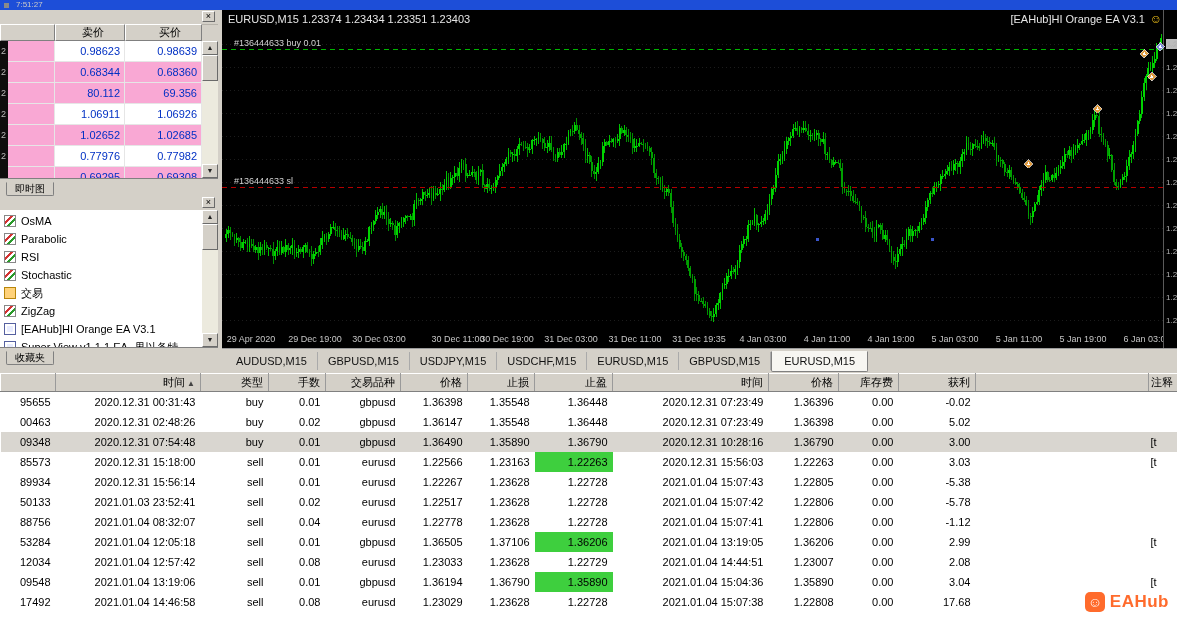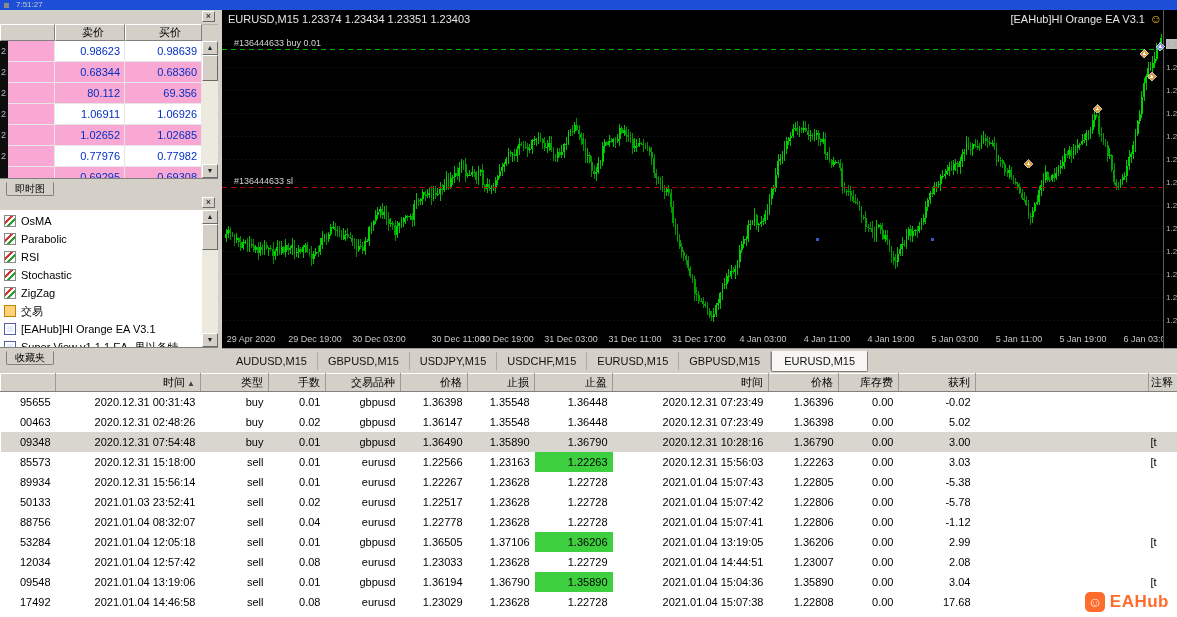--- a/index.html
+++ b/index.html
@@ -174,22 +174,22 @@
 
   <div id="navigator" class="panel">
     <div class="panel-titlebar">
       <span class="panel-close">×</span>
     </div>
     <ul id="nav-list">
         <li><span class="nav-ico indicator"></span><span>OsMA</span></li>
         <li><span class="nav-ico indicator"></span><span>Parabolic</span></li>
         <li><span class="nav-ico indicator"></span><span>RSI</span></li>
         <li><span class="nav-ico indicator"></span><span>Stochastic</span></li>
+        <li><span class="nav-ico folder"></span><span>交易</span></li>
         <li><span class="nav-ico indicator"></span><span>ZigZag</span></li>
-        <li><span class="nav-ico folder"></span><span>交易</span></li>
         <li><span class="nav-ico ea"></span><span>[EAHub]HI Orange EA V3.1</span></li>
         <li><span class="nav-ico ea"></span><span>Super View v1.1.1 EA- 界以条特</span></li>
       </ul>
     <div id="nav-scroll" class="vscroll">
       <div class="scroll-btn up">▲</div>
       <div class="scroll-thumb"></div>
       <div class="scroll-btn down">▼</div>
     </div>
     <div id="nav-tabs" class="tabstrip">
       <span class="btab">收藏夹</span>
@@ -1110,21 +1110,21 @@
   <div id="buy-line-label" class="line-label" style="top: 28.0075px;">#136444633 buy 0.01</div>
   <div id="sl-line-label" class="line-label" style="top: 166.053px;">#136444633 sl</div>
   <div id="x-axis">
       <span style="left: 29px;">29 Apr 2020</span>
       <span style="left: 93px;">29 Dec 19:00</span>
       <span style="left: 157px;">30 Dec 03:00</span>
       <span style="left: 236px;">30 Dec 11:00</span>
       <span style="left: 285px;">30 Dec 19:00</span>
       <span style="left: 349px;">31 Dec 03:00</span>
       <span style="left: 413px;">31 Dec 11:00</span>
-      <span style="left: 477px;">31 Dec 17:00</span>
+      <span style="left: 477px;">31 Dec 19:35</span>
       <span style="left: 541px;">4 Jan 03:00</span>
       <span style="left: 605px;">4 Jan 11:00</span>
       <span style="left: 669px;">4 Jan 19:00</span>
       <span style="left: 733px;">5 Jan 03:00</span>
       <span style="left: 797px;">5 Jan 11:00</span>
       <span style="left: 861px;">5 Jan 19:00</span>
       <span style="left: 925px;">6 Jan 03:00</span>
     </div>
   <div id="y-axis">
     <span id="price-tag" style="top: 28.7158px;">1.23403</span>

